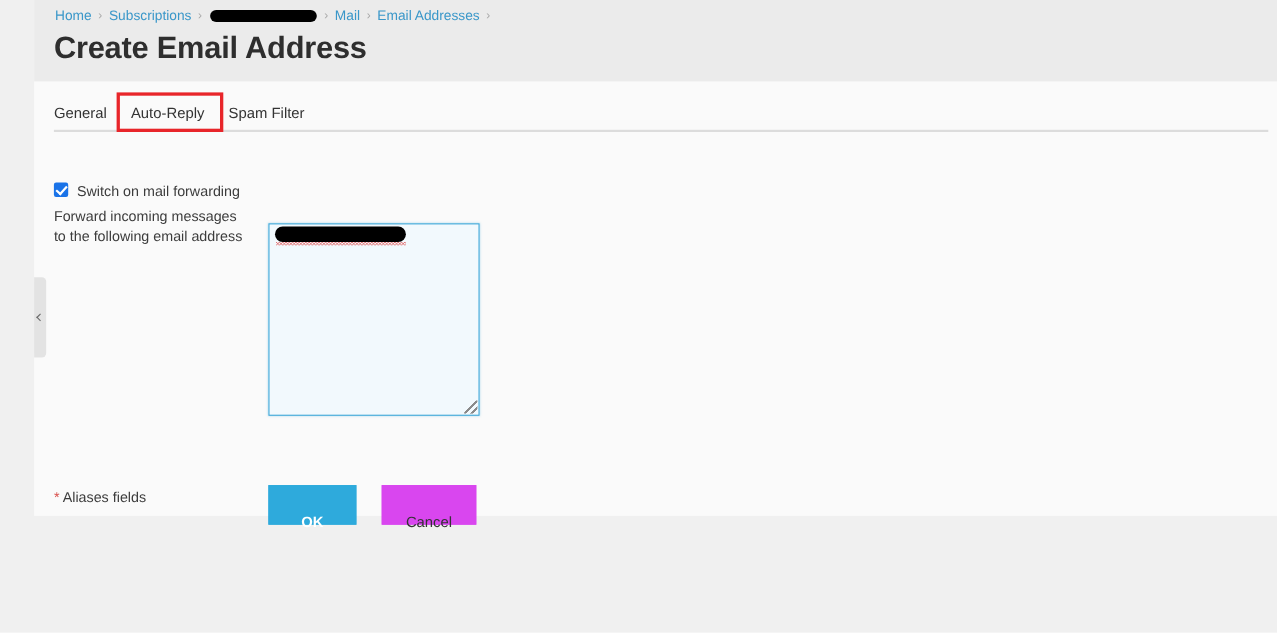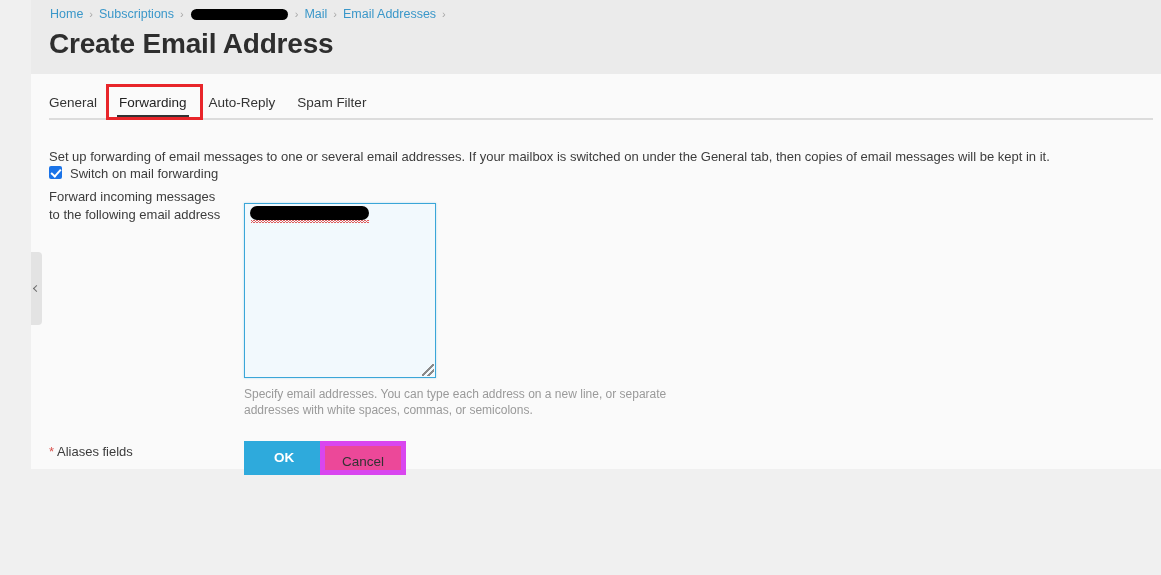--- a/index.html
+++ b/index.html
@@ -274,36 +274,36 @@
   .btn {
     position: absolute;
     top: 441px;
     height: 34px;
     border: 1px solid transparent;
     font-size: 13.5px;
     font-family: inherit;
     cursor: pointer;
     line-height: 32px;
     text-align: center;
-    padding: 0;
+    padding: 17px;
   }
   .btn-ok {
     left: 213px;
     width: 80px;
     background: #2eaadc;
     color: #ffffff;
     font-weight: bold;
     border-color: #2eaadc;
   }
   .btn-cancel {
-    left: 289px;
+    left: 316px;
     width: 86px;
-    background: #ec4899;
+    background: #d946ef;
     color: #333333;
-    border: 5px solid #d946ef;
+    border: 1px solid #d946ef;
   }
 
   
   .collapse-handle {
     position: absolute;
     left: 0;
     top: 252px;
     width: 11px;
     height: 73px;
     background: #e3e3e3;
@@ -342,45 +342,42 @@
     <span class="bc-sep">›</span>
     <a class="bc-link">Email Addresses</a>
     <span class="bc-sep">›</span>
   </nav>
 
   <h1 class="page-title">Create Email Address</h1>
 
   <div class="tabs-wrap">
     <div class="tabs">
       <button class="tab">General</button>
-      <button class="tab active">Forwarding</button>
       <button class="tab">Auto-Reply</button>
       <button class="tab">Spam Filter</button>
     </div>
     <div class="tabs-divider"></div>
   </div>
 
   <div class="annot-rect"></div>
 
-  <p class="description">Set up forwarding of email messages to one or several email addresses. If your mailbox is switched on under the General tab, then copies of email messages will be kept in it.</p>
 
   <label class="check-row">
     <span class="cbox"></span>
     <span class="check-label">Switch on mail forwarding</span>
   </label>
 
   <div class="field-label">Forward incoming messages to the following email address</div>
 
   <div class="textarea-box">
     <span class="redact-bar ta-redact"></span>
     <span class="ta-squiggle"></span>
     <span class="resize-grip"></span>
   </div>
 
-  <div class="hint-text">Specify email addresses. You can type each address on a new line, or separate addresses with white spaces, commas, or semicolons.</div>
 
   <div class="required-note">
     <span class="req-star">*</span>
     <span>Aliases fields</span>
   </div>
 
   <button class="btn btn-ok">OK</button>
   <button class="btn btn-cancel">Cancel</button>
 
   <div class="collapse-handle">

